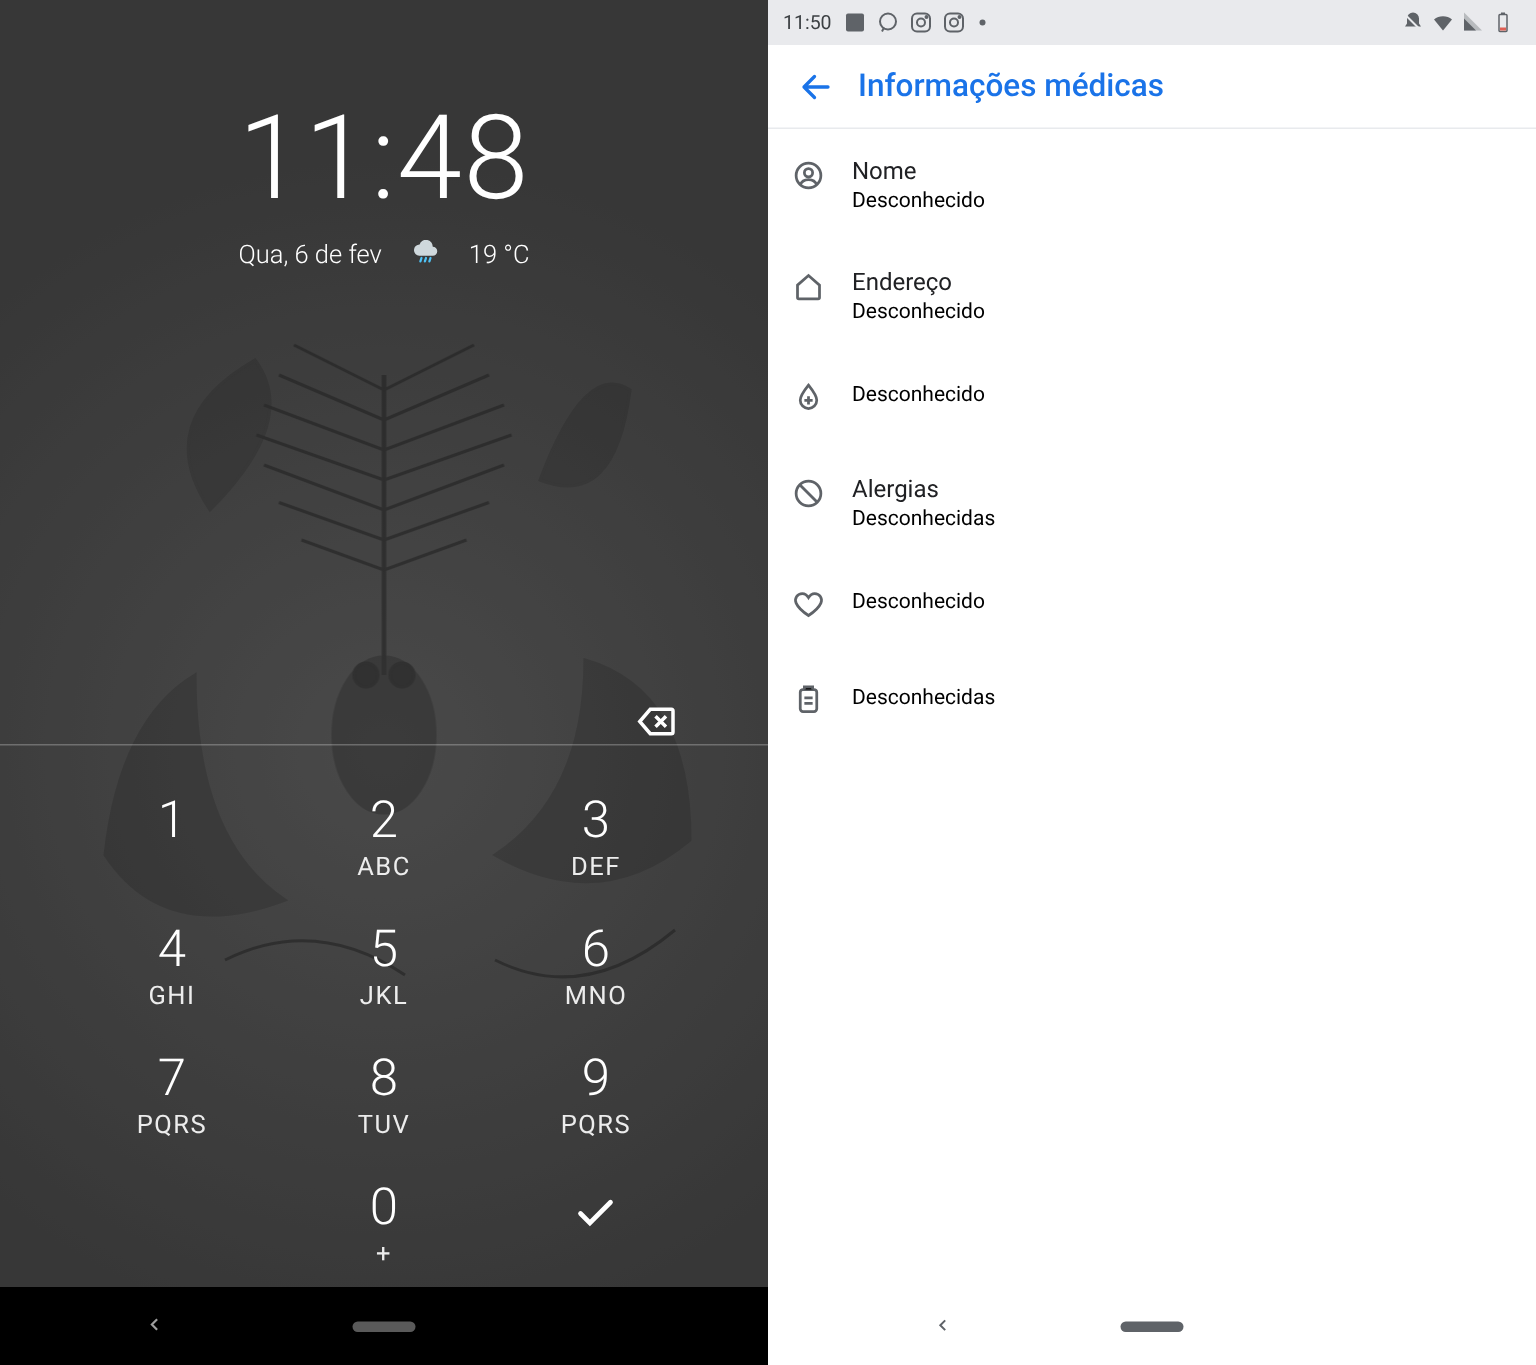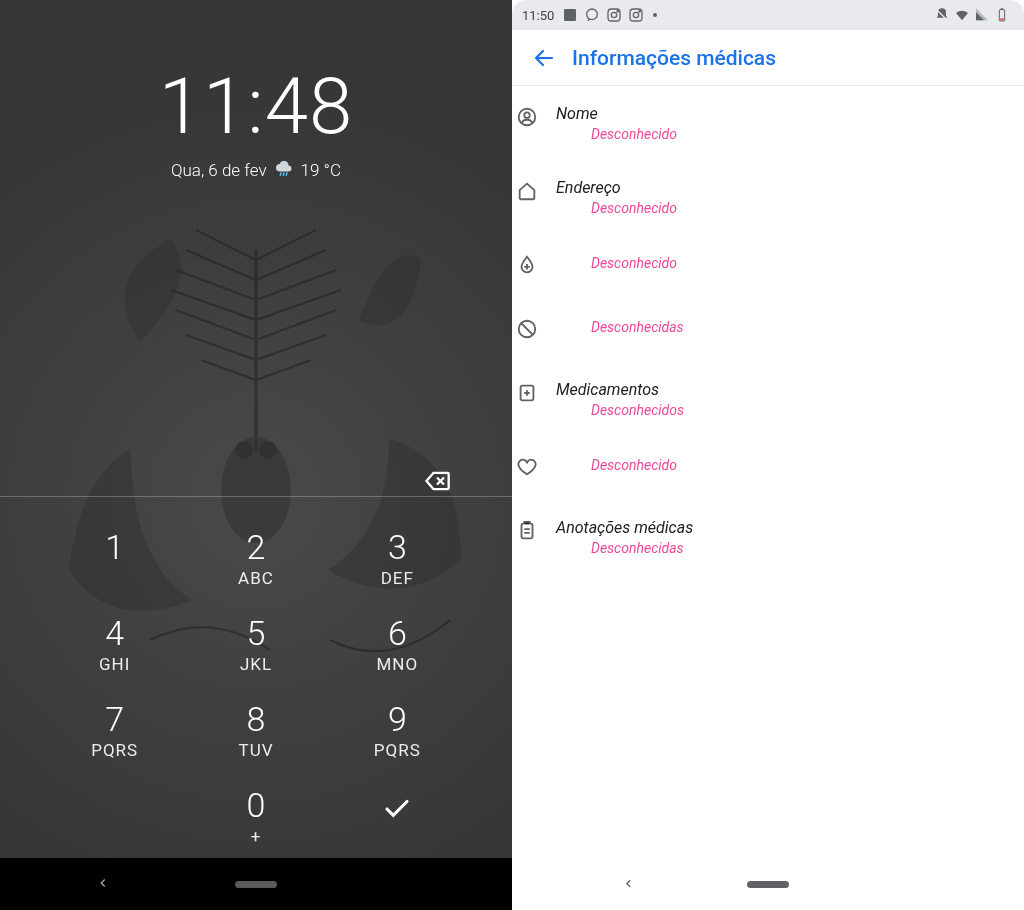--- a/index.html
+++ b/index.html
@@ -7,53 +7,53 @@
     .phone { position: relative; width: 512px; height: 910px; overflow: hidden; }
 
     
     .lock { background: #6d6d6d; color: #fff; }
     .wall { position: absolute; inset: 0; background: #555 radial-gradient(circle at 50% 55%, #717171 0%, #555 70%); }
     .wall svg { position: absolute; inset: 0; width: 100%; height: 100%; opacity: .55; }
     .dim { position: absolute; inset: 0; background: rgba(0,0,0,.35); }
     .lock .content { position: relative; height: 100%; display: flex; flex-direction: column; }
     .clock { text-align: center; padding-top: 68px; font-weight: 300; }
     .clock-time { font-size: 78px; letter-spacing: 1px; line-height: 1; }
-    .clock-date { font-size: 17px; margin-top: 14px; display: inline-flex; align-items: center; gap: 8px; }
+    .clock-date { font-size: 17px; margin-top: 14px; display: inline-flex; align-items: flex-start; gap: 20px; }
     .w-emoji { width: 18px; height: 18px; display:inline-flex; align-items:center; justify-content:center; }
     .pad-area { margin-top: auto; position: relative; padding: 0 44px 18px; }
     .divider { position: absolute; left: 0; right: 0; top: -34px; border-top: 1px solid rgba(255,255,255,.25); }
     .backspace { position: absolute; right: 58px; top: -66px; width: 34px; height: 34px; display: flex; align-items: center; justify-content: center; color: #fff; }
     .keypad { display: grid; grid-template-columns: repeat(3,1fr); gap: 28px 0; }
     .key { text-align: center; cursor: pointer; user-select: none; }
     .key .num { font-size: 34px; font-weight: 300; line-height: 1; }
     .key .sub { font-size: 17px; letter-spacing: 1px; margin-top: 4px; opacity: .9; }
     .key.check svg { width: 30px; height: 30px; margin: 6px auto 0; display: block; }
     .emergency { text-align: center; font-size: 14px; letter-spacing: .5px; margin-top: 30px; }
     .navbar { position: absolute; bottom: 0; left: 0; right: 0; height: 52px; background: #000; display: flex; align-items: center; justify-content: center; }
     .navbar .back { position: absolute; left: 96px; }
     .pill { width: 42px; height: 7px; border-radius: 4px; background: #5a5a5a; }
 
     
-    .med { background: #fff; color: #202124; display: flex; flex-direction: column; border-radius: 14px; }
+    .med { background: #fff; color: #202124; display: flex; flex-direction: column; }
     .status { height: 30px; background: #e9eaed; display: flex; align-items: center; padding: 0 14px 0 10px; font-size: 13px; color: #3c4043; }
     .status .icons-l { display: flex; align-items: center; gap: 6px; }
     .status .icons-l span:first-child { margin-right: 2px; }
     .status .dot { width: 4px; height: 4px; border-radius: 50%; background: #5f6368; margin-left: 3px; }
     .status .icons-r { margin-left: auto; display: flex; align-items: center; gap: 4px; }
     .ico { width: 16px; height: 16px; }
     .appbar { height: 56px; display: flex; align-items: center; padding: 0 8px; border-bottom: 1px solid #e8eaed; }
     .appbar .backbtn { width: 48px; height: 48px; display: flex; align-items: center; justify-content: center; color: #1a73e8; }
     .appbar .title { color: #1a73e8; font-size: 21px; font-weight: 500; margin-left: 4px; }
     .list { flex: 1; overflow: auto; }
-    .row { display: flex; padding: 18px 4px; cursor: pointer; font-style: italic; }
+    .row { display: flex; padding: 18px 16px; cursor: pointer; }
     .row .ricon { width: 40px; color: #5f6368; flex-shrink: 0; padding-top: 2px; }
     .row .ricon svg { width: 22px; height: 22px; }
     .row .rtext { flex: 1; }
     .row .rtitle { font-size: 16px; color: #202124; }
-    .row .rsub { font-size: 14px; color: #ec4899; margin-top: 3px; margin-left: 35px; }
+    .row .rsub { font-size: 14px; color: #000000; margin-top: 3px; }
     .med .navbar2 { height: 52px; display: flex; align-items: center; justify-content: center; position: relative; }
     .med .navbar2 .back { position: absolute; left: 110px; color: #5f6368; }
     .med .navbar2 .pill { background: #5f6368; }
   </style>
 </head>
 <body>
 
 <div class="phone lock">
   <div class="wall">
     <svg viewBox="0 0 512 910">
@@ -238,48 +238,38 @@
         <div class="rtext">
           <div class="rsub">Desconhecido</div>
         </div>
       </div>
       <div class="row">
         <div class="ricon"><svg viewBox="0 0 24 24">
             <circle cx="12" cy="12" r="9" fill="none" stroke="currentColor" stroke-width="2"></circle>
             <path d="M6 6l12 12" stroke="currentColor" stroke-width="2"></path>
           </svg></div>
         <div class="rtext">
+          <div class="rtitle">Alergias</div>
           <div class="rsub">Desconhecidas</div>
-        </div>
-      </div>
-      <div class="row">
-        <div class="ricon"><svg viewBox="0 0 24 24">
-            <rect x="5" y="4" width="14" height="16" rx="2" fill="none" stroke="currentColor" stroke-width="2"></rect>
-            <path d="M12 9v6m-3-3h6" stroke="currentColor" stroke-width="2"></path>
-          </svg></div>
-        <div class="rtext">
-          <div class="rtitle">Medicamentos</div>
-          <div class="rsub">Desconhecidos</div>
         </div>
       </div>
       <div class="row">
         <div class="ricon"><svg viewBox="0 0 24 24">
             <path d="M12 20s-7-4.5-9-9c-1.5-3.4 1-7 4.5-7 2 0 3.5 1.3 4.5 3 1-1.7 2.5-3 4.5-3 3.5 0 6 3.6 4.5 7-2 4.5-9 9-9 9z" fill="none" stroke="currentColor" stroke-width="2"></path>
           </svg></div>
         <div class="rtext">
           <div class="rsub">Desconhecido</div>
         </div>
       </div>
       <div class="row">
         <div class="ricon"><svg viewBox="0 0 24 24">
             <rect x="6" y="4" width="12" height="16" rx="2" fill="none" stroke="currentColor" stroke-width="2"></rect>
             <path d="M9 4V2h6v2M9 10h6M9 14h6" stroke="currentColor" stroke-width="2"></path>
           </svg></div>
         <div class="rtext">
-          <div class="rtitle">Anotações médicas</div>
           <div class="rsub">Desconhecidas</div>
         </div>
       </div>
     </div>
 
   <div class="navbar2">
     <div class="back">
       <svg width="13" height="13" viewBox="0 0 24 24" fill="none" stroke="#5f6368" stroke-width="2.5">
           <path d="M15 18l-6-6 6-6"></path>
         </svg>

